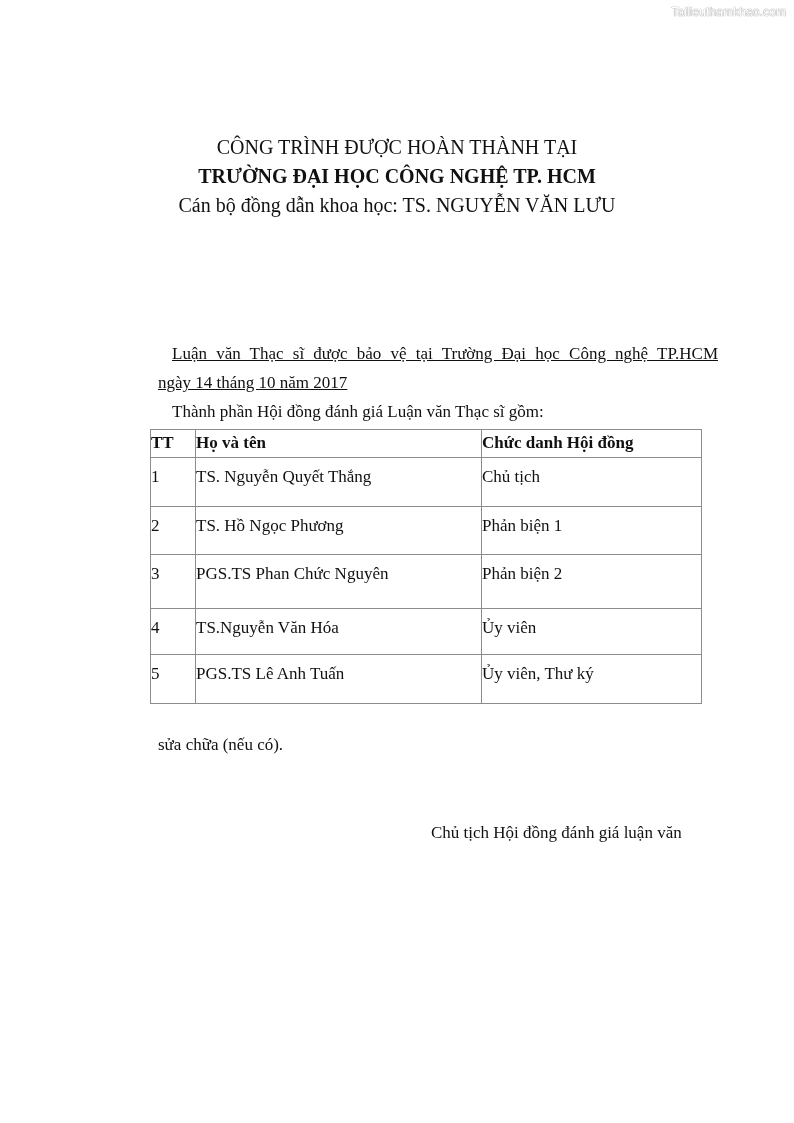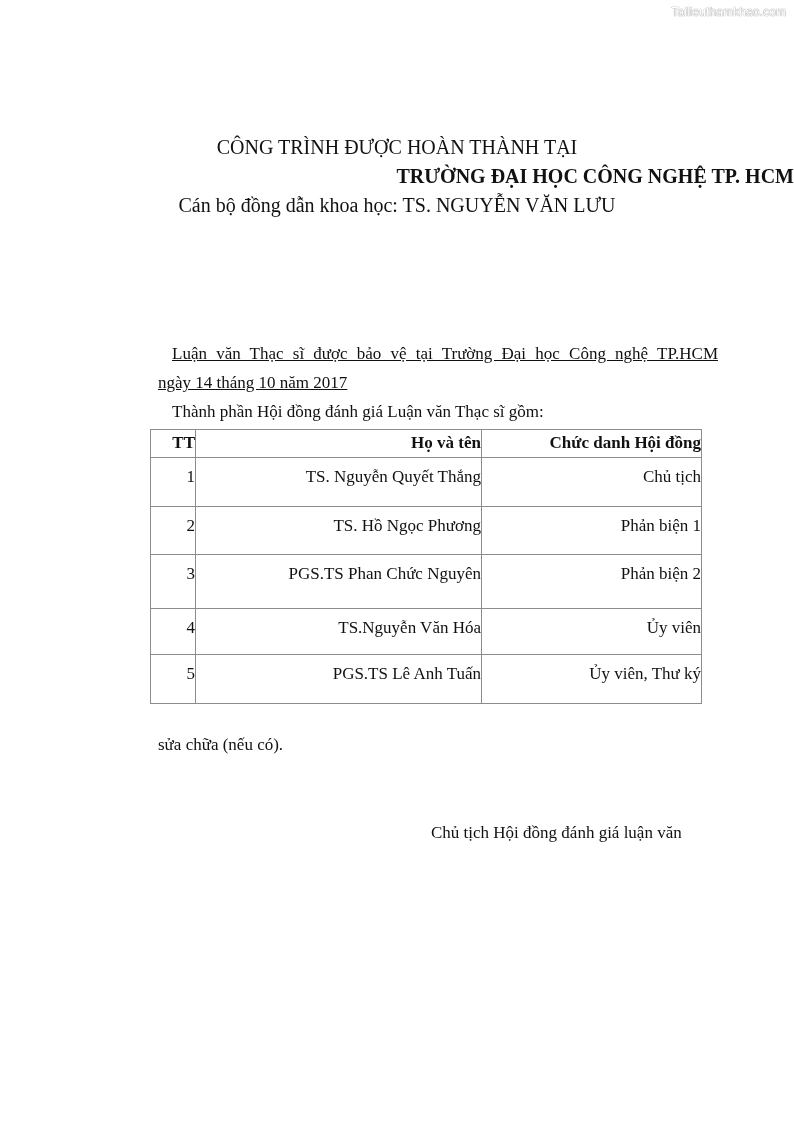--- a/index.html
+++ b/index.html
@@ -12,41 +12,41 @@
     position: absolute; top: 5px; right: 8px;
     font-family: "Liberation Sans", "DejaVu Sans", sans-serif;
     font-size: 12px; color: #ffffff;
     text-shadow: 0 0 1px #8a8a8a, 0 0 1px #8a8a8a;
     letter-spacing: 0.1px;
   }
   .header {
     position: absolute; top: 133px; left: 0; width: 794px; text-align: center;
     font-size: 20px; line-height: 29px;
   }
-  .header .l2 { font-weight: bold; text-align: right; }
+  .header .l2 { font-weight: bold; }
   .para {
     position: absolute; left: 158px; width: 560px;
     font-size: 17px; line-height: 29px; text-align: justify;
   }
   .para .indent { display: inline-block; width: 14px; }
   .p1 { top: 339px; text-decoration: underline; }
   .p1 .first { text-align-last: justify; display: block; text-indent: 14px; }
   .p2 { top: 397px; }
   .p3 { top: 730px; }
   .p3 .first { text-align-last: justify; display: block; text-indent: 14px; }
   .sig {
     position: absolute; top: 818px; left: 431px;
     font-size: 17px; line-height: 29px;
   }
   table.council {
     position: absolute; top: 429px; left: 150px;
     border-collapse: collapse; font-size: 17px;
   }
   table.council td, table.council th {
-    border: 1px solid #8c8c8c; text-align: right; vertical-align: top;
+    border: 1px solid #8c8c8c; text-align: left; vertical-align: top;
     padding: 0;
   }
   table.council th { font-weight: bold; height: 27px; line-height: 26px; }
   .c-tt { width: 44px; }
   .c-name { width: 285px; }
   .c-role { width: 219px; }
   table.council td { line-height: 28px; }
   table.council td .cell { padding-top: 5px; }
   .r1 td { height: 48px; }
   .r2 td { height: 47px; }

